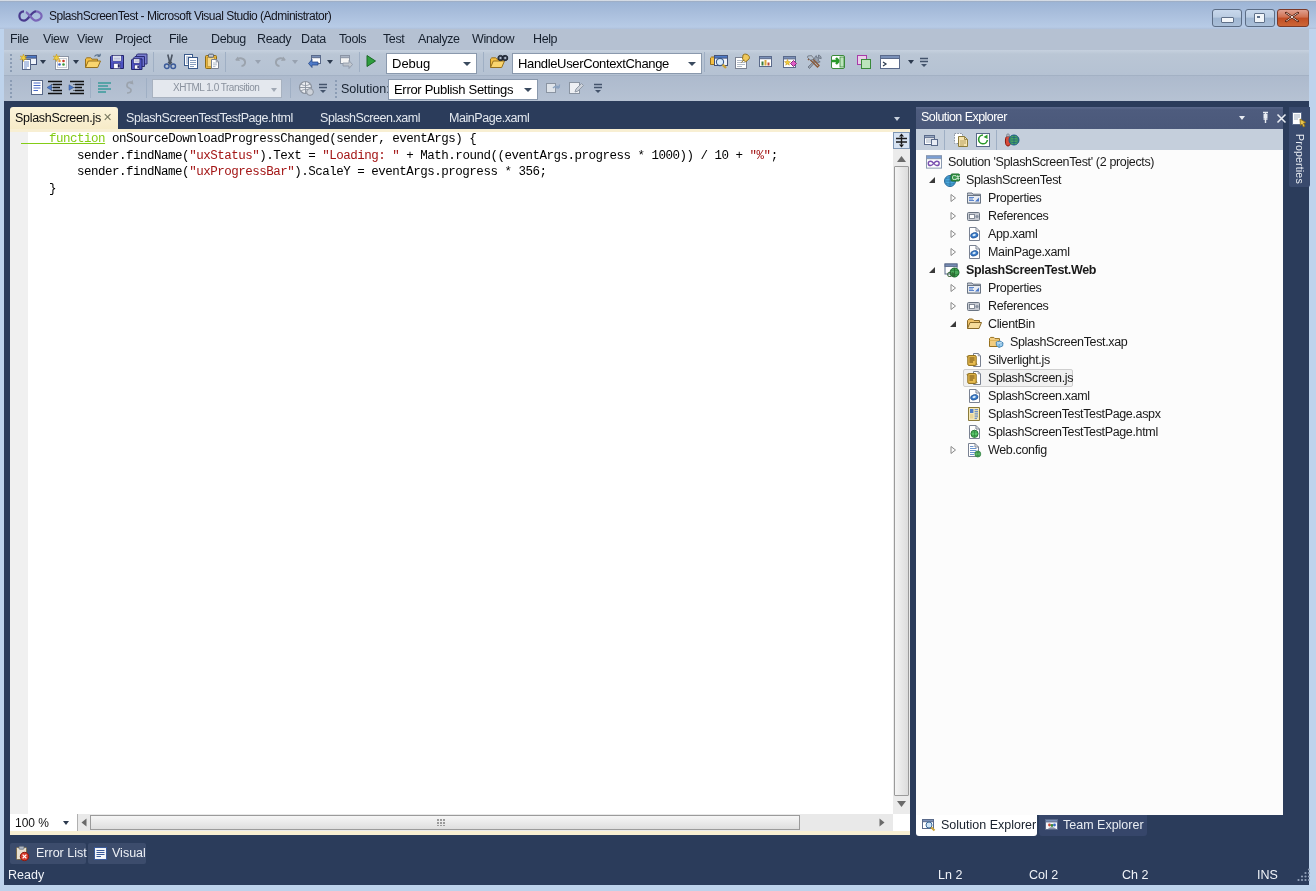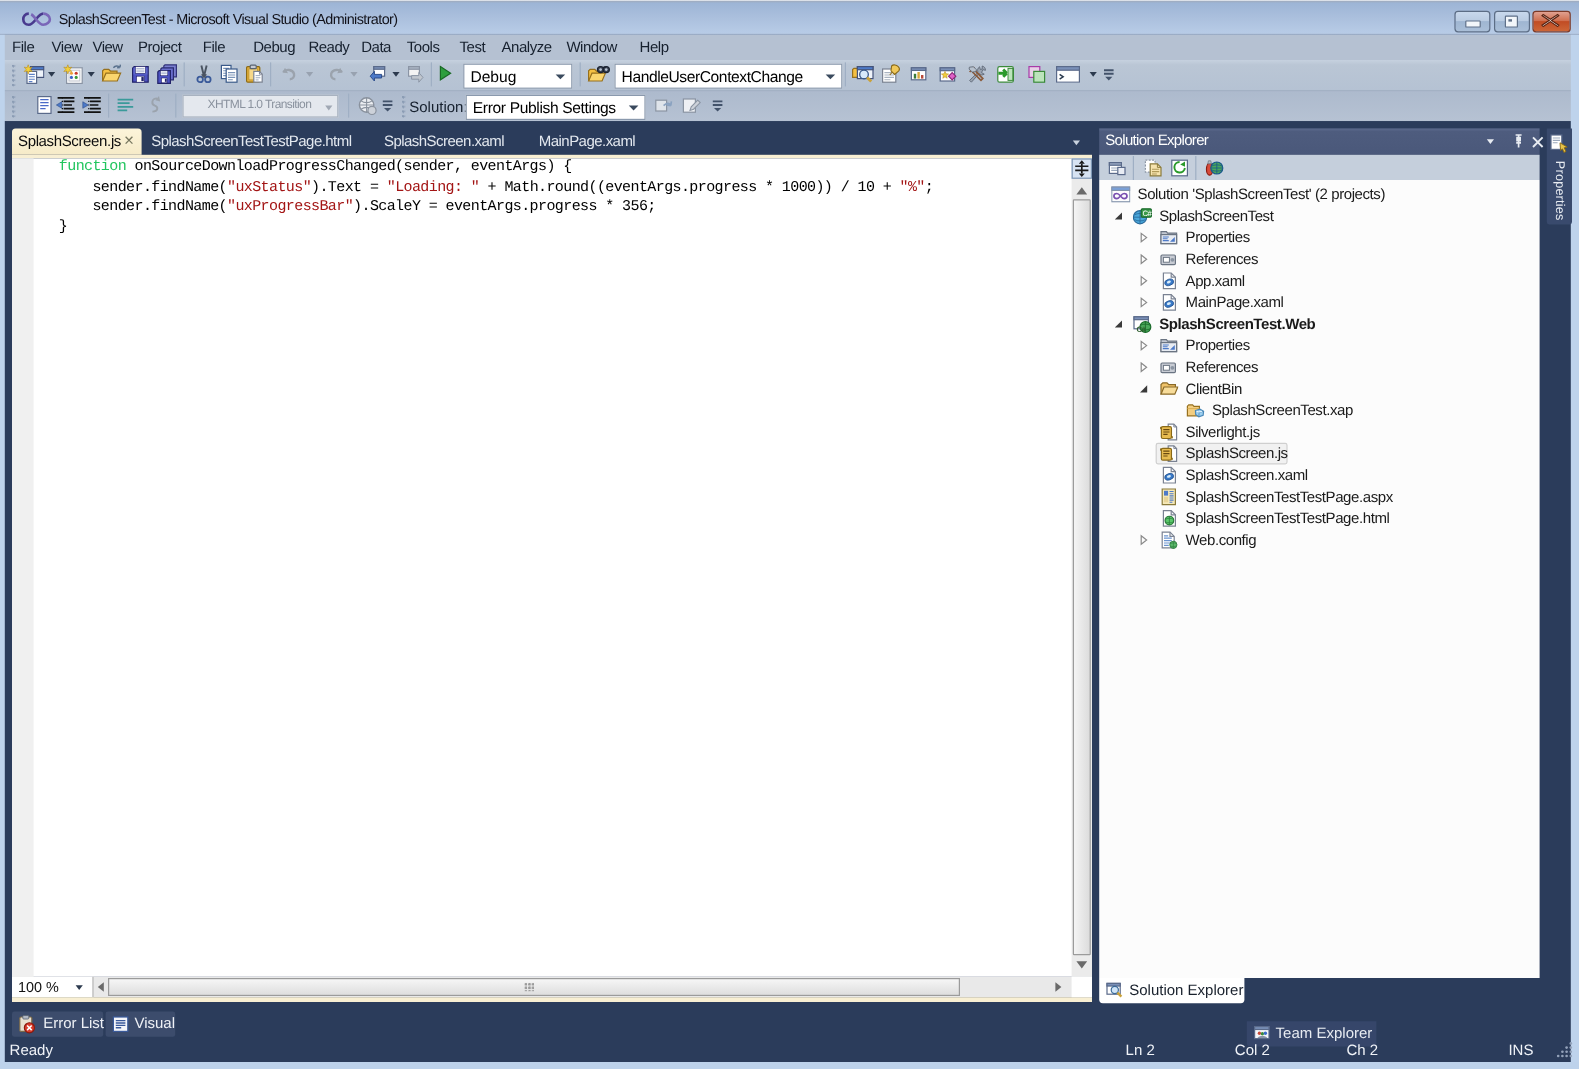--- a/index.html
+++ b/index.html
@@ -37,21 +37,21 @@
 #main{left:0;top:101px;width:1316px;height:784px;background:#2b3c5b;}
 
 #tabActive{left:10px;top:107px;width:108px;height:22px;background:linear-gradient(#fcf4da,#f6ebc8);
   border-radius:3px 3px 0 0;font-size:12.5px;letter-spacing:-0.3px;color:#0c0c0c;}
 #edTopStrip{left:10px;top:129px;width:900px;height:3px;background:#f8efd3;}
 .itab{position:absolute;top:111px;font-size:12.5px;letter-spacing:-0.45px;color:#e3e8ef;}
 #edBody{left:10px;top:132px;width:900px;height:682px;background:#fff;}
 #edMargin{left:10px;top:132px;width:18px;height:682px;background:#f0f0f0;}
 #code{left:21px;top:131px;width:860px;font-family:"Liberation Mono",monospace;
   font-size:12.5px;letter-spacing:-0.496px;line-height:16.5px;white-space:pre;color:#000;}
-#code .k{color:#22c55e;}
+#code .k{color:#84cc16;text-decoration:underline;}
 #code .s{color:#a31515;}
 
 #vsb{left:893px;top:132px;width:17px;height:682px;background:#ebebeb;}
 #vsbSplit{left:893px;top:132px;width:17px;height:17px;background:#d7e3f2;border:1px solid #7f97b5;box-sizing:border-box;}
 #vsbThumb{left:894px;top:166px;width:15px;height:630px;background:linear-gradient(90deg,#f4f4f4,#dcdcdc);border:1px solid #9b9b9b;box-sizing:border-box;border-radius:1px;}
 
 #zoomrow{left:10px;top:814px;width:900px;height:17px;background:#e9e9e9;}
 #zoomcombo{left:10px;top:814px;width:68px;height:17px;background:#fff;border-right:1px solid #b0b0b0;box-sizing:border-box;font-size:12px;color:#111;}
 #hsbThumb{left:90px;top:815px;width:710px;height:15px;background:linear-gradient(#f6f6f6,#dedede);border:1px solid #9b9b9b;box-sizing:border-box;}
 #edBotStrip{left:10px;top:831px;width:900px;height:4px;background:#f8efd3;}
@@ -60,21 +60,21 @@
 #seTitle{left:916px;top:107px;width:367px;height:22px;
   background:linear-gradient(#5d6b8e 0%,#4e5c7e 12%,#4a587a 100%);
   font-size:12.5px;letter-spacing:-0.55px;color:#fff;}
 #seTools{left:916px;top:129px;width:367px;height:21px;background:#c5cfdc;}
 #seTree{left:916px;top:150px;width:367px;height:665px;background:#fcfcfc;
   font-size:12.5px;letter-spacing:-0.35px;color:#1a1a1a;}
 .trow{position:absolute;height:18px;line-height:18px;white-space:nowrap;}
 .tico{position:absolute;width:16px;height:16px;top:1px;}
 .texp{position:absolute;width:10px;height:10px;top:4px;}
 #seTab1{left:916px;top:815px;width:121px;height:21px;background:#fff;border-radius:0 0 3px 3px;font-size:12.5px;color:#18202c;}
-#seTab2{left:1039px;top:815px;width:108px;white-space:nowrap;height:21px;background:#36466a;border-radius:0 0 3px 3px;font-size:12.5px;color:#e8ecf2;margin-top:36px;}
+#seTab2{left:1039px;top:815px;width:108px;white-space:nowrap;height:21px;background:#36466a;border-radius:0 0 3px 3px;font-size:12.5px;color:#e8ecf2;}
 
 #propTab{left:1289px;top:107px;width:21px;height:80px;background:#394a6d;border-radius:0 0 2px 2px;}
 #propTab .txt{position:absolute;left:5px;top:27px;font-size:10.5px;color:#e8ecf2;
   writing-mode:vertical-rl;white-space:nowrap;letter-spacing:0.2px;}
 
 .sbtn{position:absolute;top:843px;height:21px;background:#3c4c6c;border-radius:2px;
   font-size:12.5px;color:#eef1f6;white-space:nowrap;}
 #statusbar{left:0;top:864px;width:1316px;height:21px;font-size:12.5px;color:#f0f3f8;text-decoration:underline;}
 </style>
 </head>

